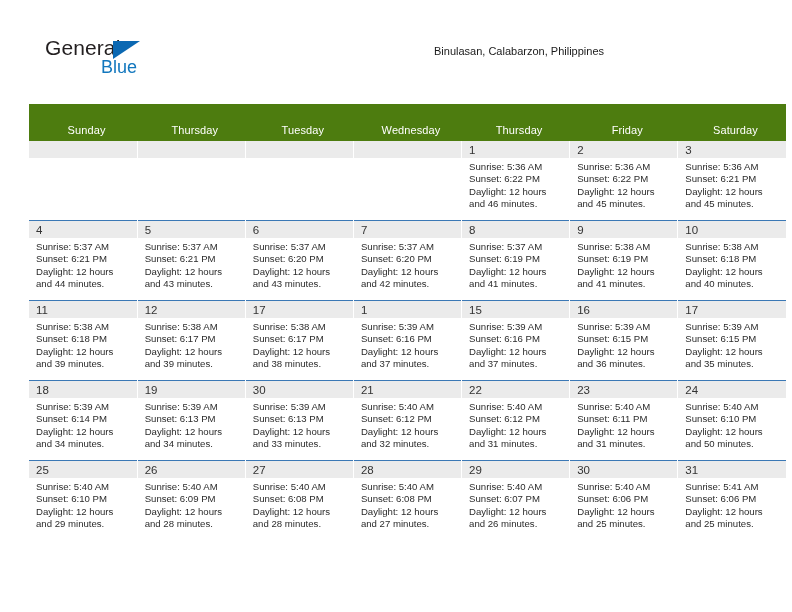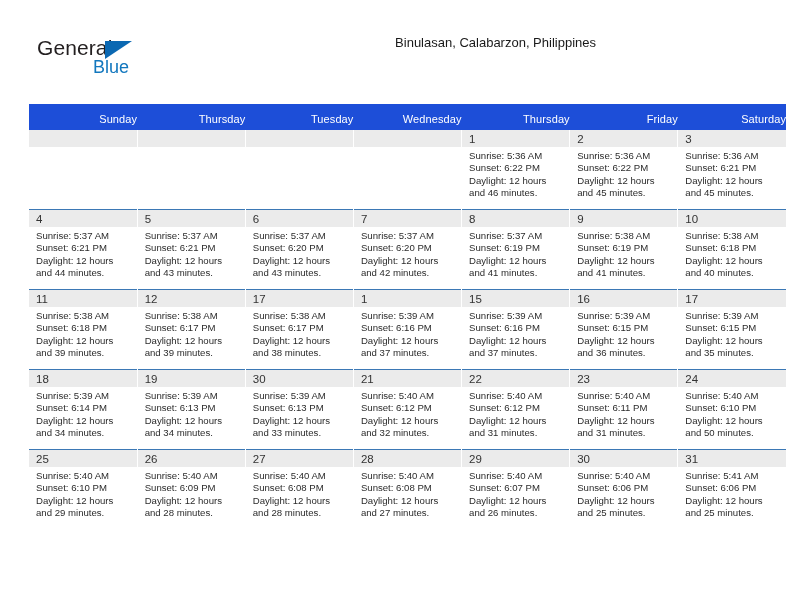--- a/index.html
+++ b/index.html
@@ -17,21 +17,21 @@
   .page {
     position: relative;
     width: 792px;
     height: 612px;
     box-sizing: border-box;
   }
 
   
   .masthead {
     position: absolute;
-    left: 4px;
+    left: 12px;
     top: 0;
     width: 628px;
     height: 100px;
   }
   .logo {
     position: absolute;
     left: 33px;
     top: 36px;
     width: 160px;
     height: 50px;
@@ -69,43 +69,43 @@
     text-align: right;
   }
   .cal-title {
     font-size: 30px;
     font-weight: normal;
     color: #1a1a1a;
     line-height: 36px;
     white-space: nowrap;
   }
   .cal-subtitle {
-    margin-top: 4px;
-    font-size: 13px;
+    margin-top: 12px;
+    font-size: 11px;
     color: #1a1a1a;
     line-height: 18px;
     white-space: nowrap;
   }
 
   
   .calendar {
     position: absolute;
     left: 29px;
     top: 104px;
     width: 757px;
     border-collapse: collapse;
     table-layout: fixed;
   }
   .calendar th {
-    background: #1d4ed8;
+    background: #4d7c0f;
     color: #ffffff;
     font-size: 11px;
     font-weight: normal;
-    text-align: right;
-    padding: 9px 0 5px 7px;
+    text-align: center;
+    padding: 20px 0 5px 7px;
     height: 11px;
     border: none;
     letter-spacing: 0.1px;
   }
   .calendar td {
     width: 108.14px;
     height: 79px;
     vertical-align: top;
     padding: 0;
     background: #ffffff;

